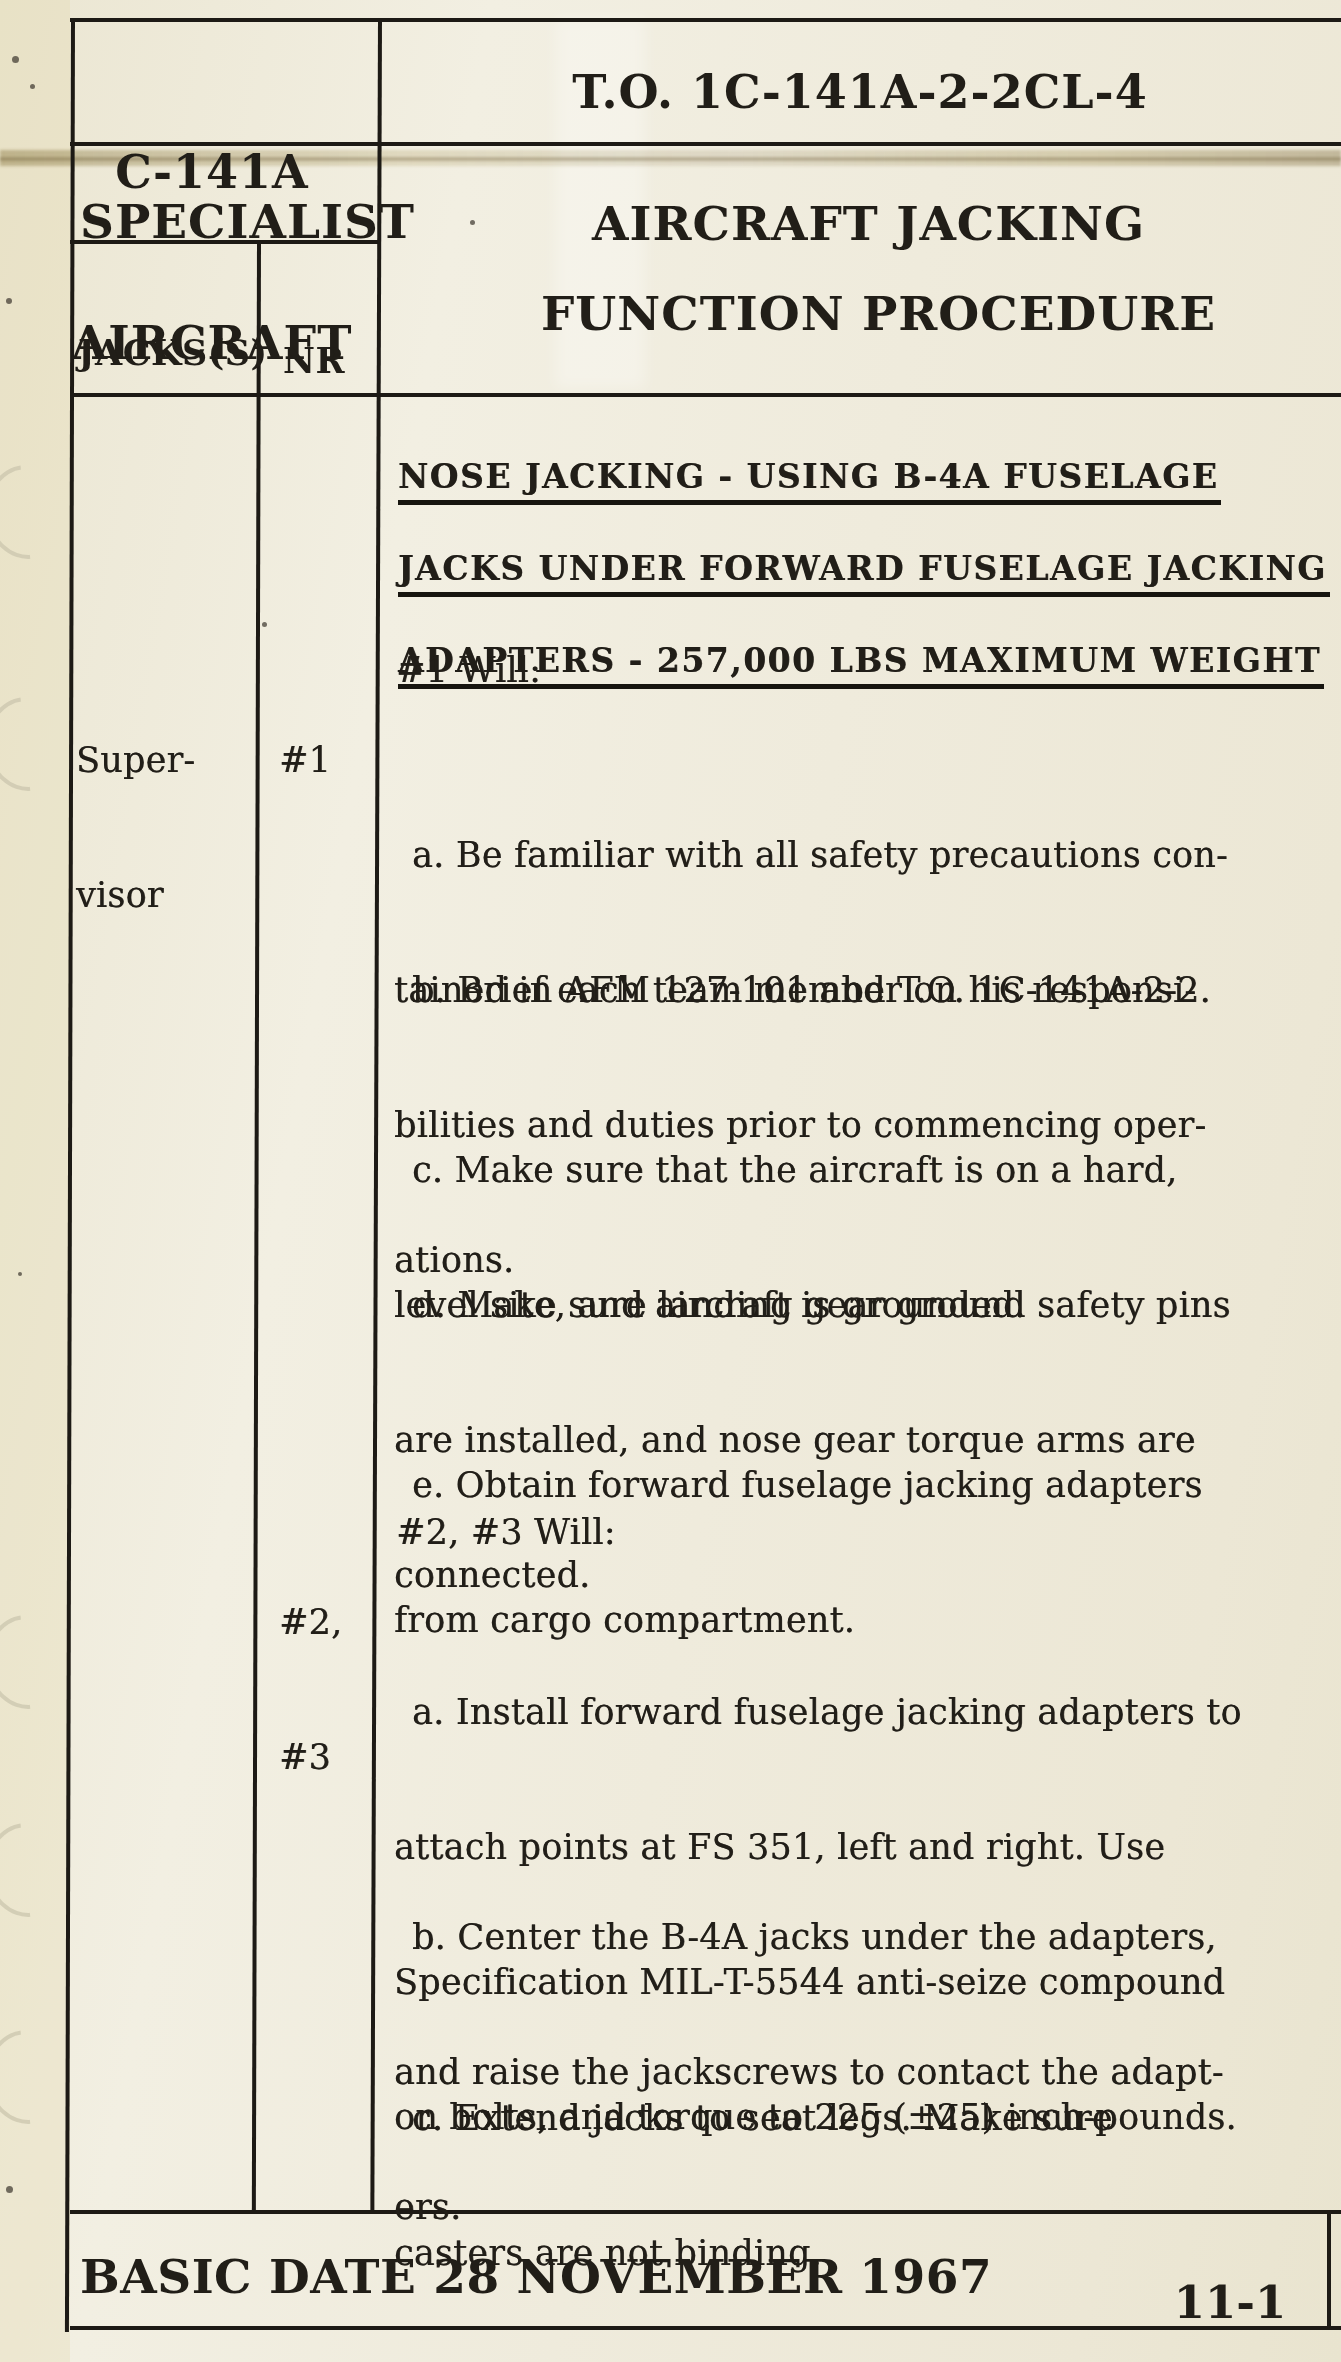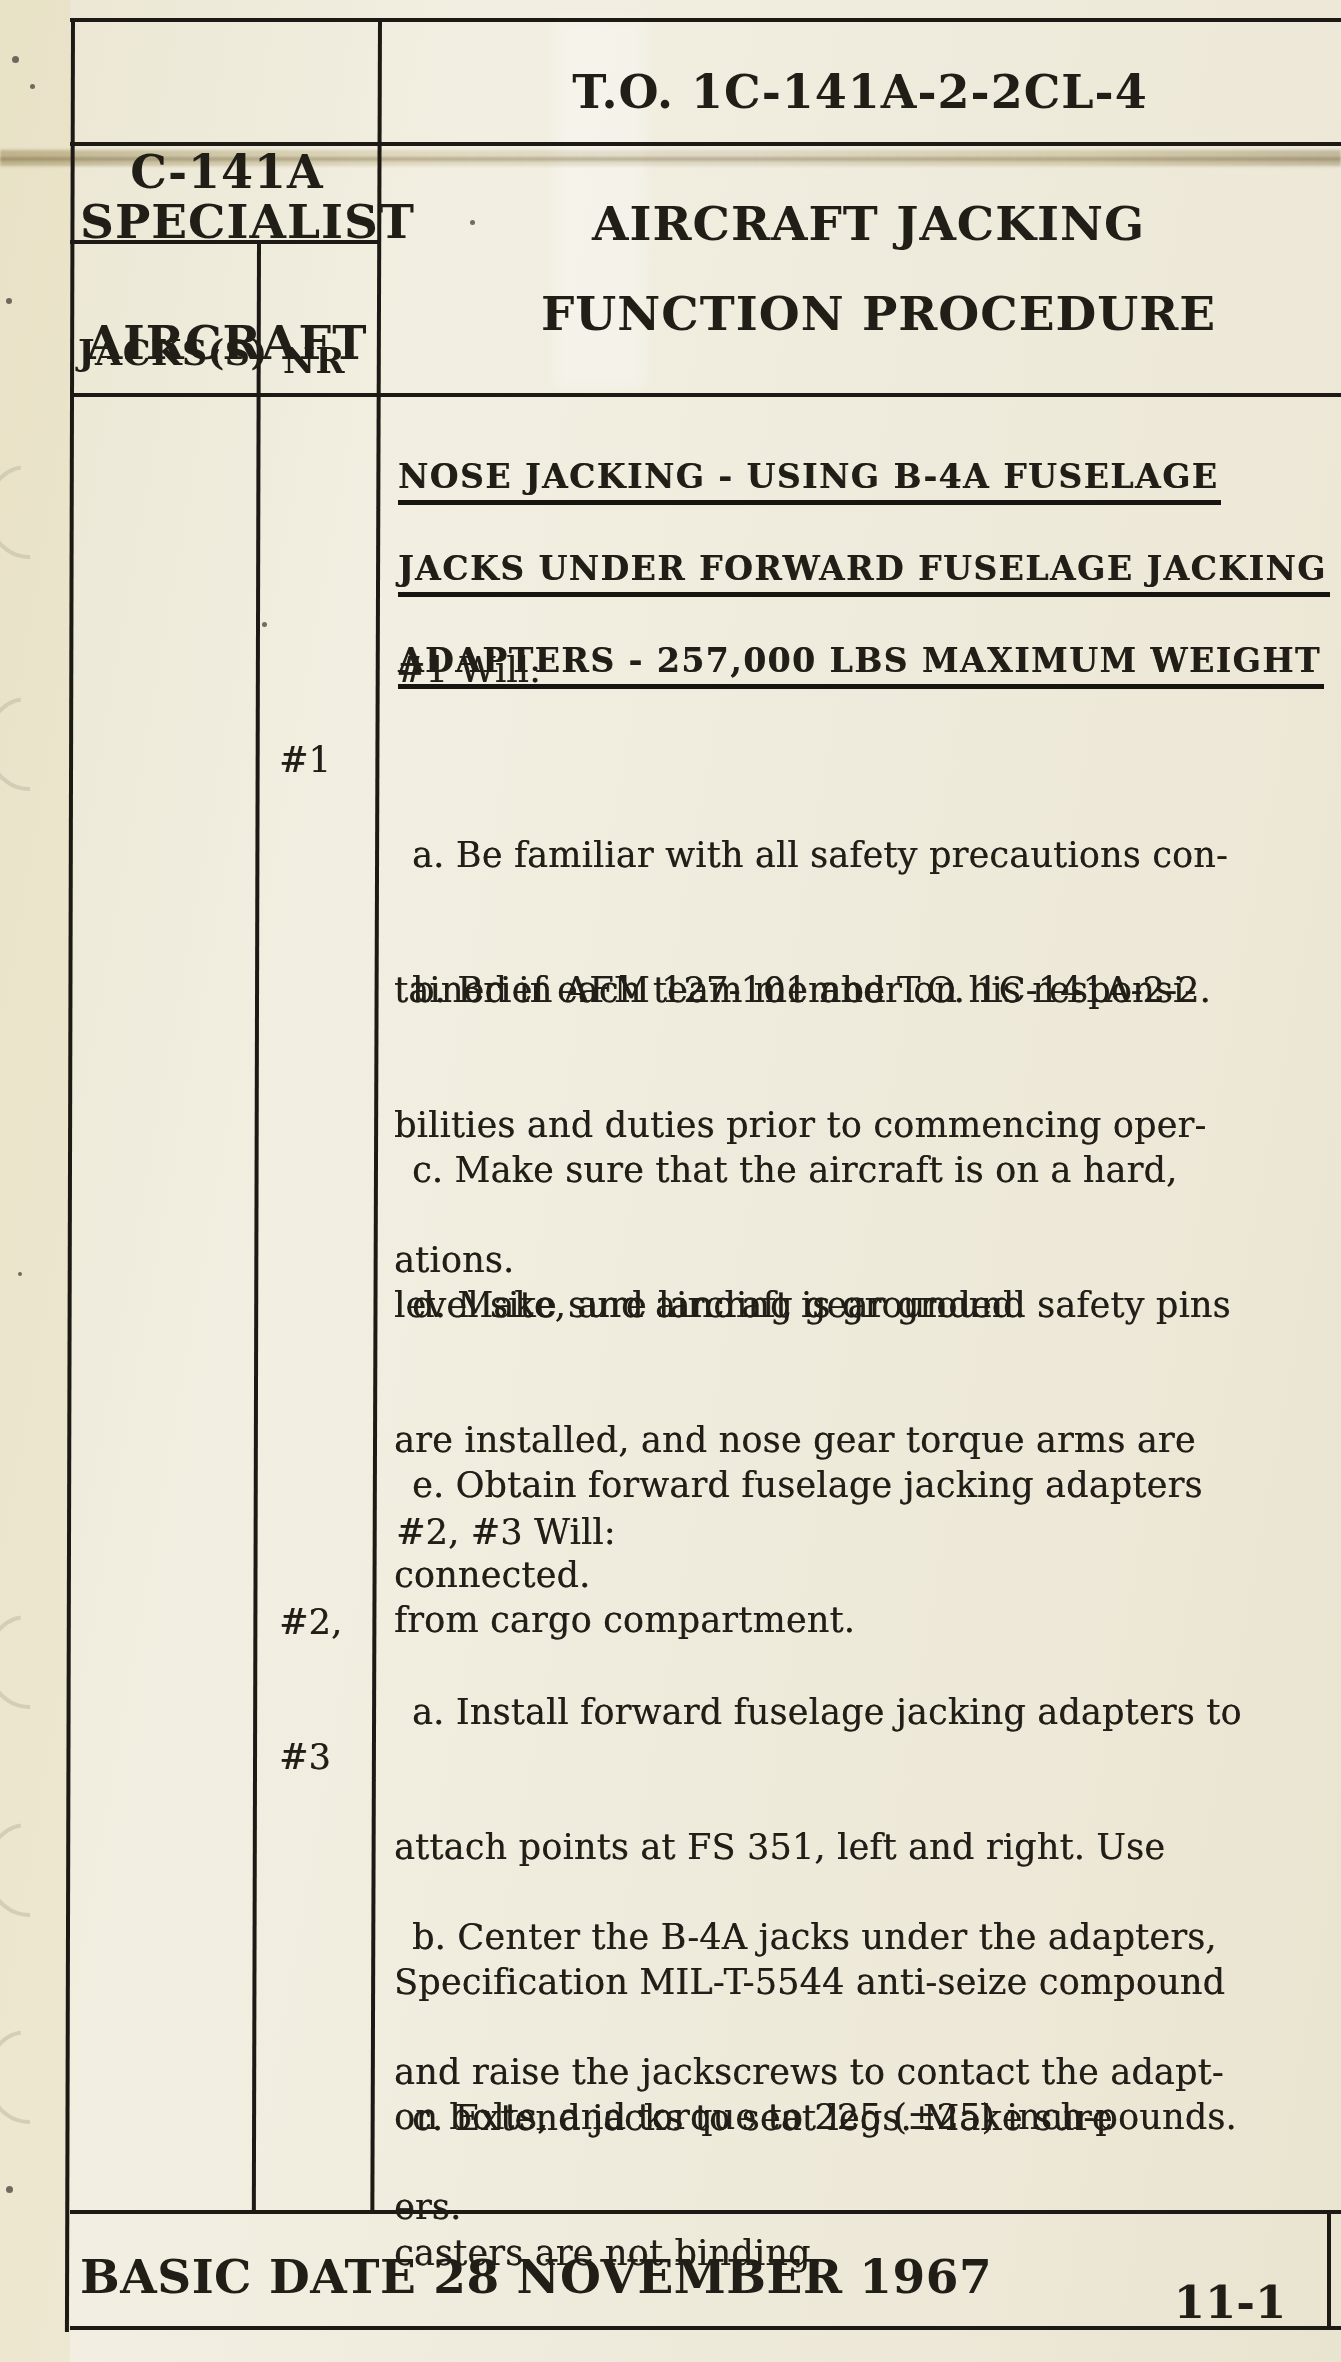--- a/index.html
+++ b/index.html
@@ -70,38 +70,42 @@
   <div class="ln l-left"></div>
   <div class="ln l-h145"></div>
   <div class="ln l-h243"></div>
   <div class="ln l-h395"></div>
   <div class="ln l-col1"></div>
   <div class="ln l-col2"></div>
   <div class="ln l-h2212"></div>
   <div class="ln l-bottom"></div>
   <div class="ln l-footr"></div>
 
-  <div class="t big center" style="left:73px;top:30px;width:308px;">
+  <div class="t big center" style="left:58px;top:30px;width:308px;">
     <span style="display:block;">C-141A</span>
     <span style="display:block;">AIRCRAFT</span>
   </div>
   <div class="t big right" style="left:385px;top:64px;width:950px;padding-right:4px;">T.O. 1C-141A-2-2CL-4</div>
 
   <div class="t lbl" style="left:80px;top:194px;">SPECIALIST</div>
   <div class="t lbl" style="left:592px;top:196px;">AIRCRAFT JACKING</div>
   <div class="t lbl" style="left:541px;top:286px;">FUNCTION PROCEDURE</div>
   <div class="t sm" style="left:78px;top:332px;">JACKS(S)</div>
   <div class="t sm" style="left:283px;top:340px;">NR</div>
 
   <div class="t" style="left:398px;top:421px;">
     <span class="hl">NOSE JACKING - USING B-4A FUSELAGE</span>
     <span class="hl">JACKS UNDER FORWARD FUSELAGE JACKING</span>
     <span class="hl">ADAPTERS - 257,000 LBS MAXIMUM WEIGHT</span>
   </div>
 
+  <div class="t body" style="left:76px;top:648px;">
+    <span>Super-</span>
+    <span>visor</span>
+  </div>
   <div class="t body" style="left:279px;top:648px;">
     <span>#1</span>
   </div>
   <div class="t body" style="left:396px;top:648px;">#1 Will:</div>
 
   <div class="t body" style="left:394px;top:743px;width:950px;">
     <span class="ind">a. Be familiar with all safety precautions con-</span>
     <span>tained in AFM 127-101 and T.O. 1C-141A-2-2.</span>
   </div>
   <div class="t body" style="left:394px;top:878px;width:950px;">

